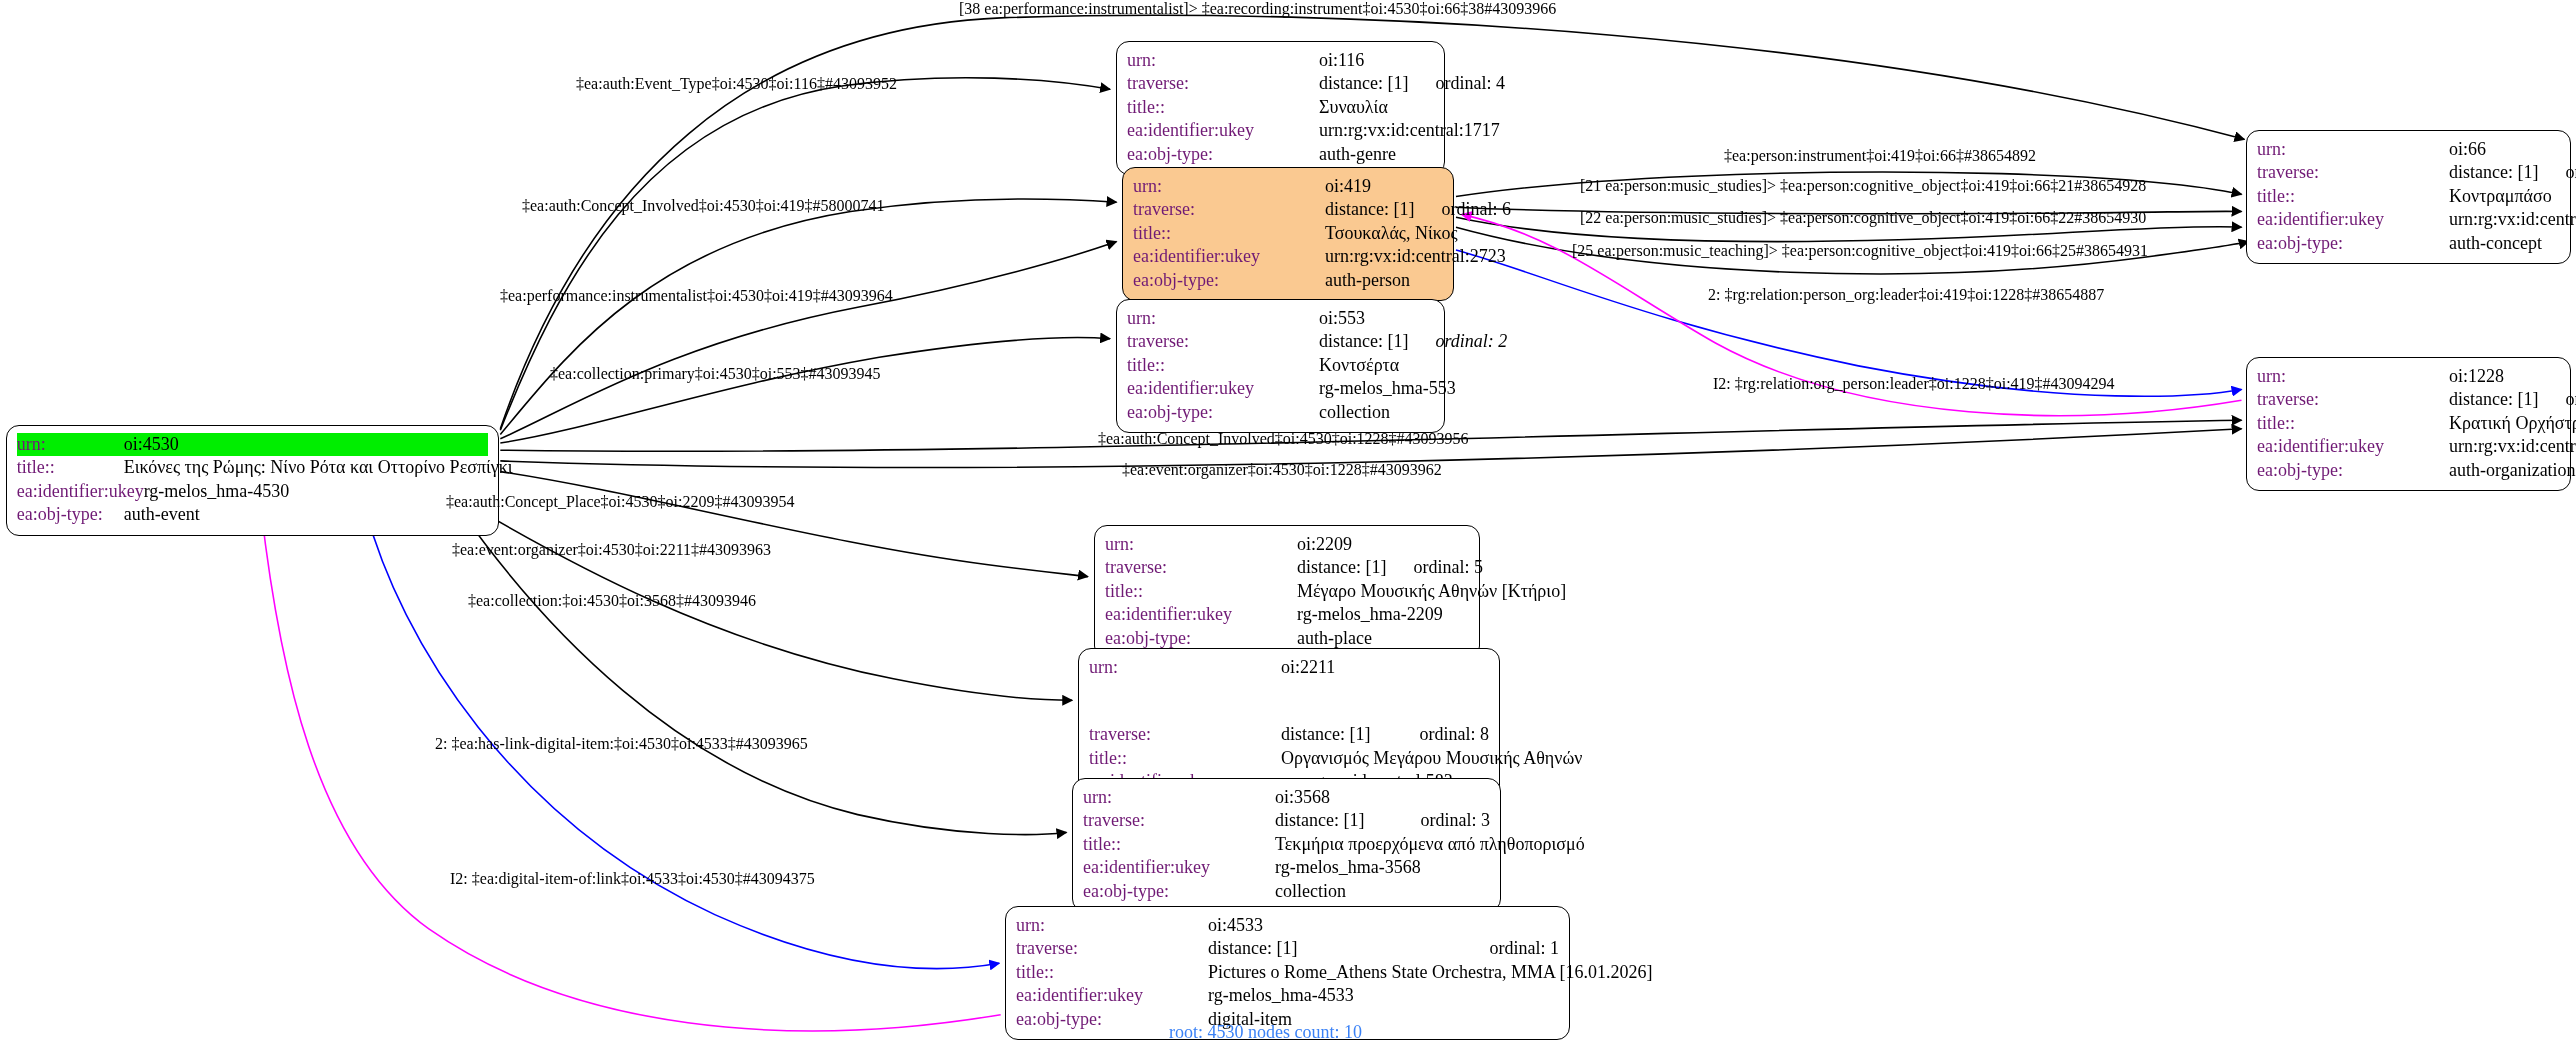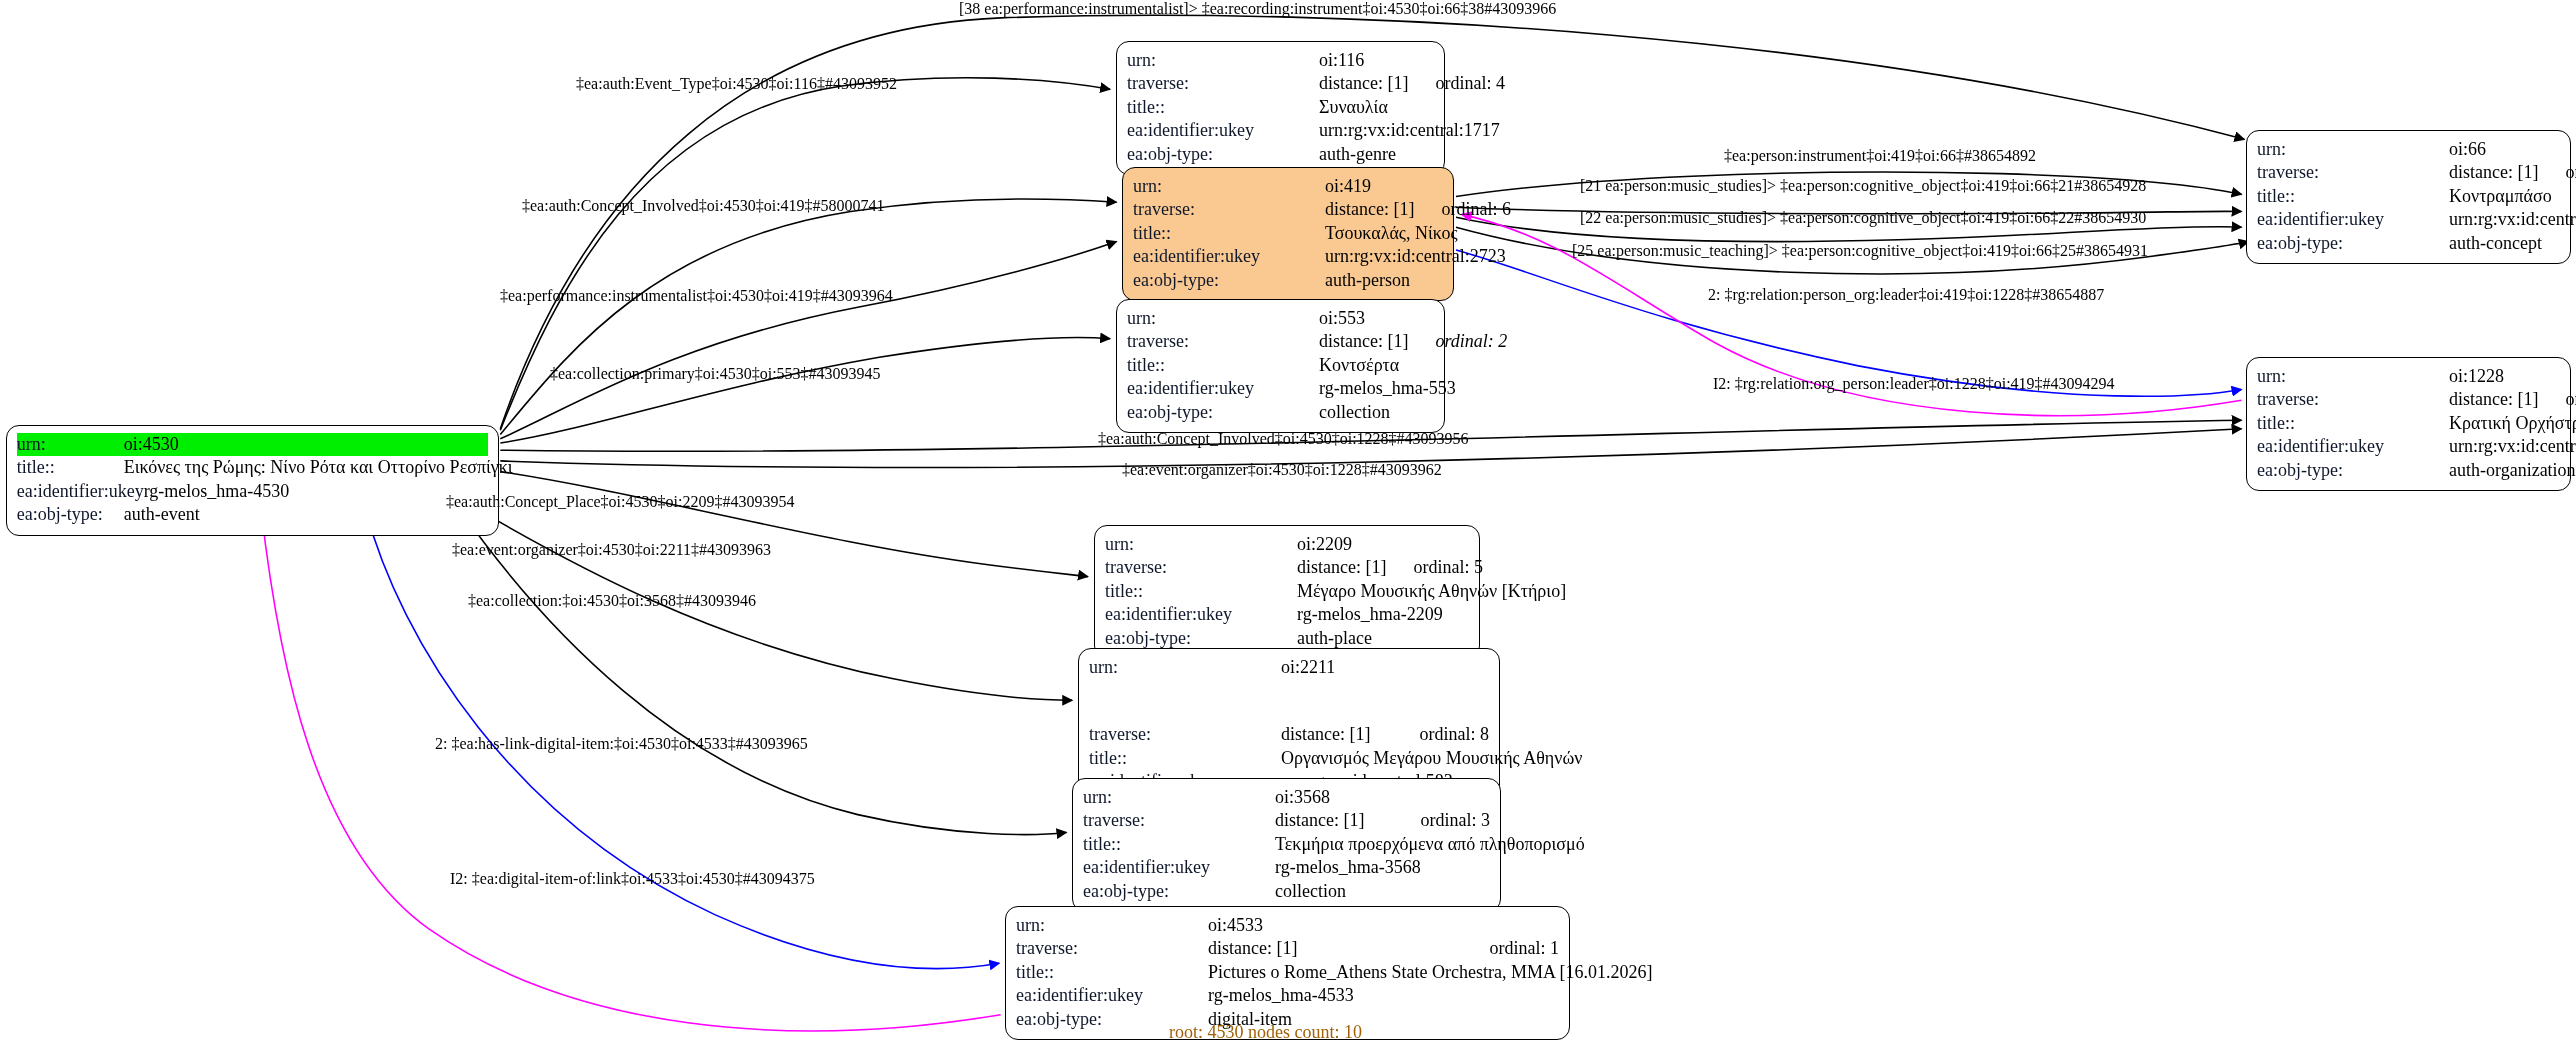--- a/index.html
+++ b/index.html
@@ -31,21 +31,21 @@
   }
   .node.highlight-orange { background: #fac991; }
   .node-row {
     display: flex;
     align-items: baseline;
     line-height: 1.30;
     white-space: nowrap;
   }
   .node-key {
     font-size: 18px;
-    color: #0f172a;
+    color: #701a75;
     flex: 0 0 auto;
   }
   .node-val {
     font-size: 18px;
     color: #000;
     flex: 1 1 auto;
     white-space: nowrap;
   }
   .urn-row .node-key, .urn-row .node-val { display: inline-block; }
   .urn-row.green .node-key,
@@ -54,21 +54,21 @@
   .edge-label {
     position: absolute;
     font-size: 16px;
     color: #000000;
     white-space: nowrap;
     font-family: "Liberation Serif", "DejaVu Serif", serif;
   }
   .footer-label {
     position: absolute;
     font-size: 18px;
-    color: #a16207;
+    color: #3b82f6;
     white-space: nowrap;
     text-align: center;
   }
 </style>
 </head>
 <body>
 
 <div id="canvas">
 
   <svg id="edge-layer" viewBox="0 0 3604 1461" preserveAspectRatio="none">

